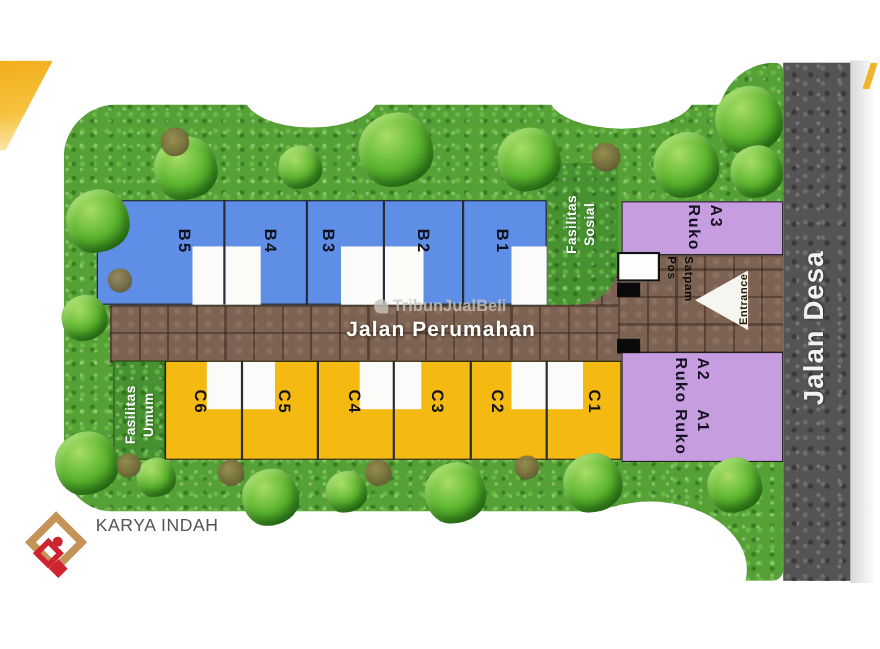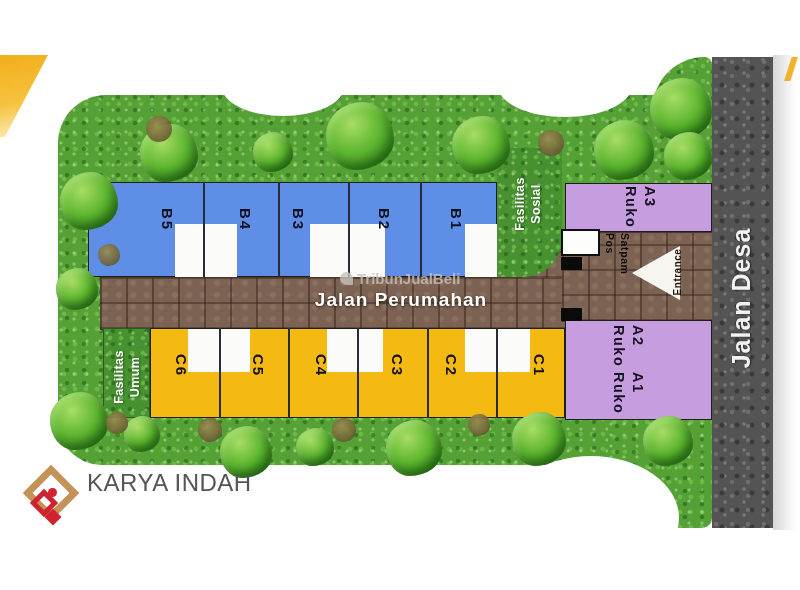--- a/index.html
+++ b/index.html
@@ -192,17 +192,17 @@
     <span style="width:13px;height:13px;border-radius:50% 50% 10% 50%;background:#c9c3bb;display:inline-block;"></span>
     <span style="font-weight:bold;font-size:15px;color:#c9c3bb;">TribunJualBeli</span>
   </div>
 
   <div class="abs" style="left:20px;top:463px;width:64px;height:72px;">
     <div class="gold-diamond"></div>
     <div class="red-diamond"></div>
     <div class="red-dot"></div>
     <div class="red-tip"></div>
   </div>
-  <div class="abs" style="left:87px;top:470px;font-size:24px;color:#54555a;letter-spacing:.5px;line-height:1.08;text-align:right;">
+  <div class="abs" style="left:87px;top:470px;font-size:16px;color:#54555a;letter-spacing:.5px;line-height:1.08;text-align:right;">
     <div>KARYA INDAH</div>
   </div>
 
 </div>
 
 </body></html>

